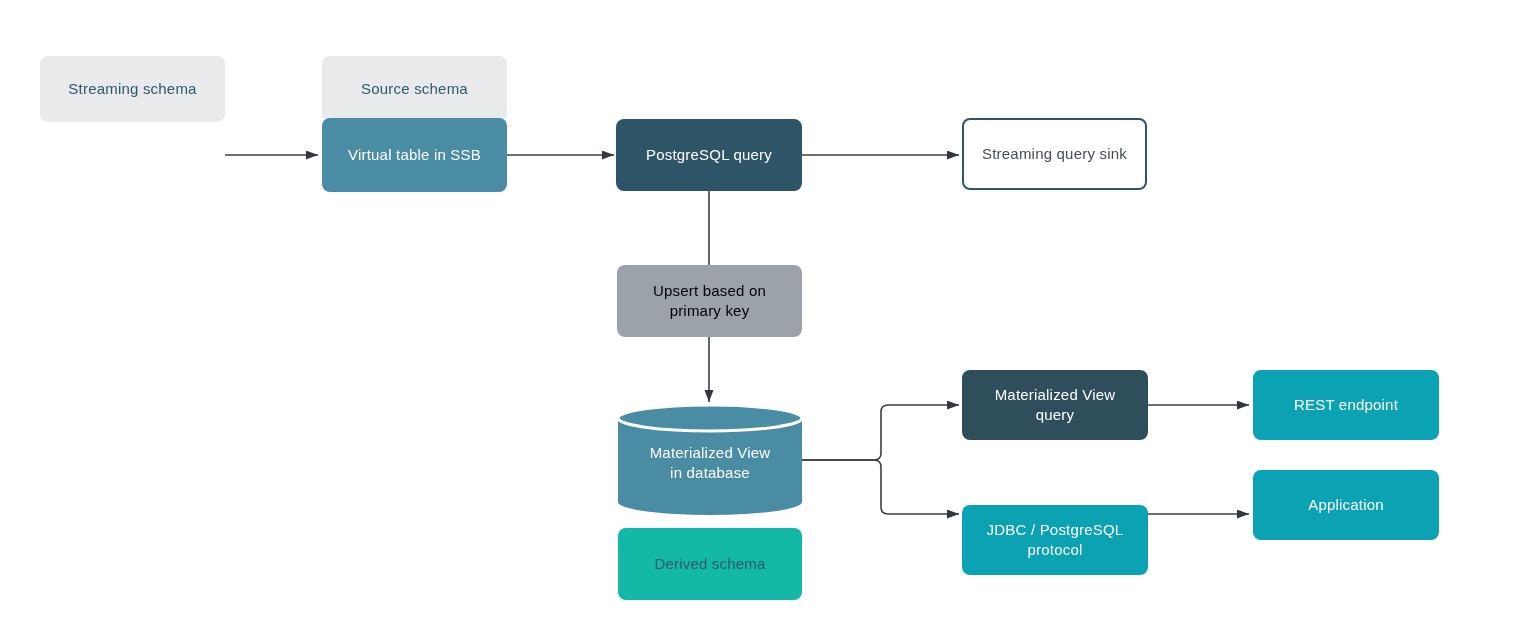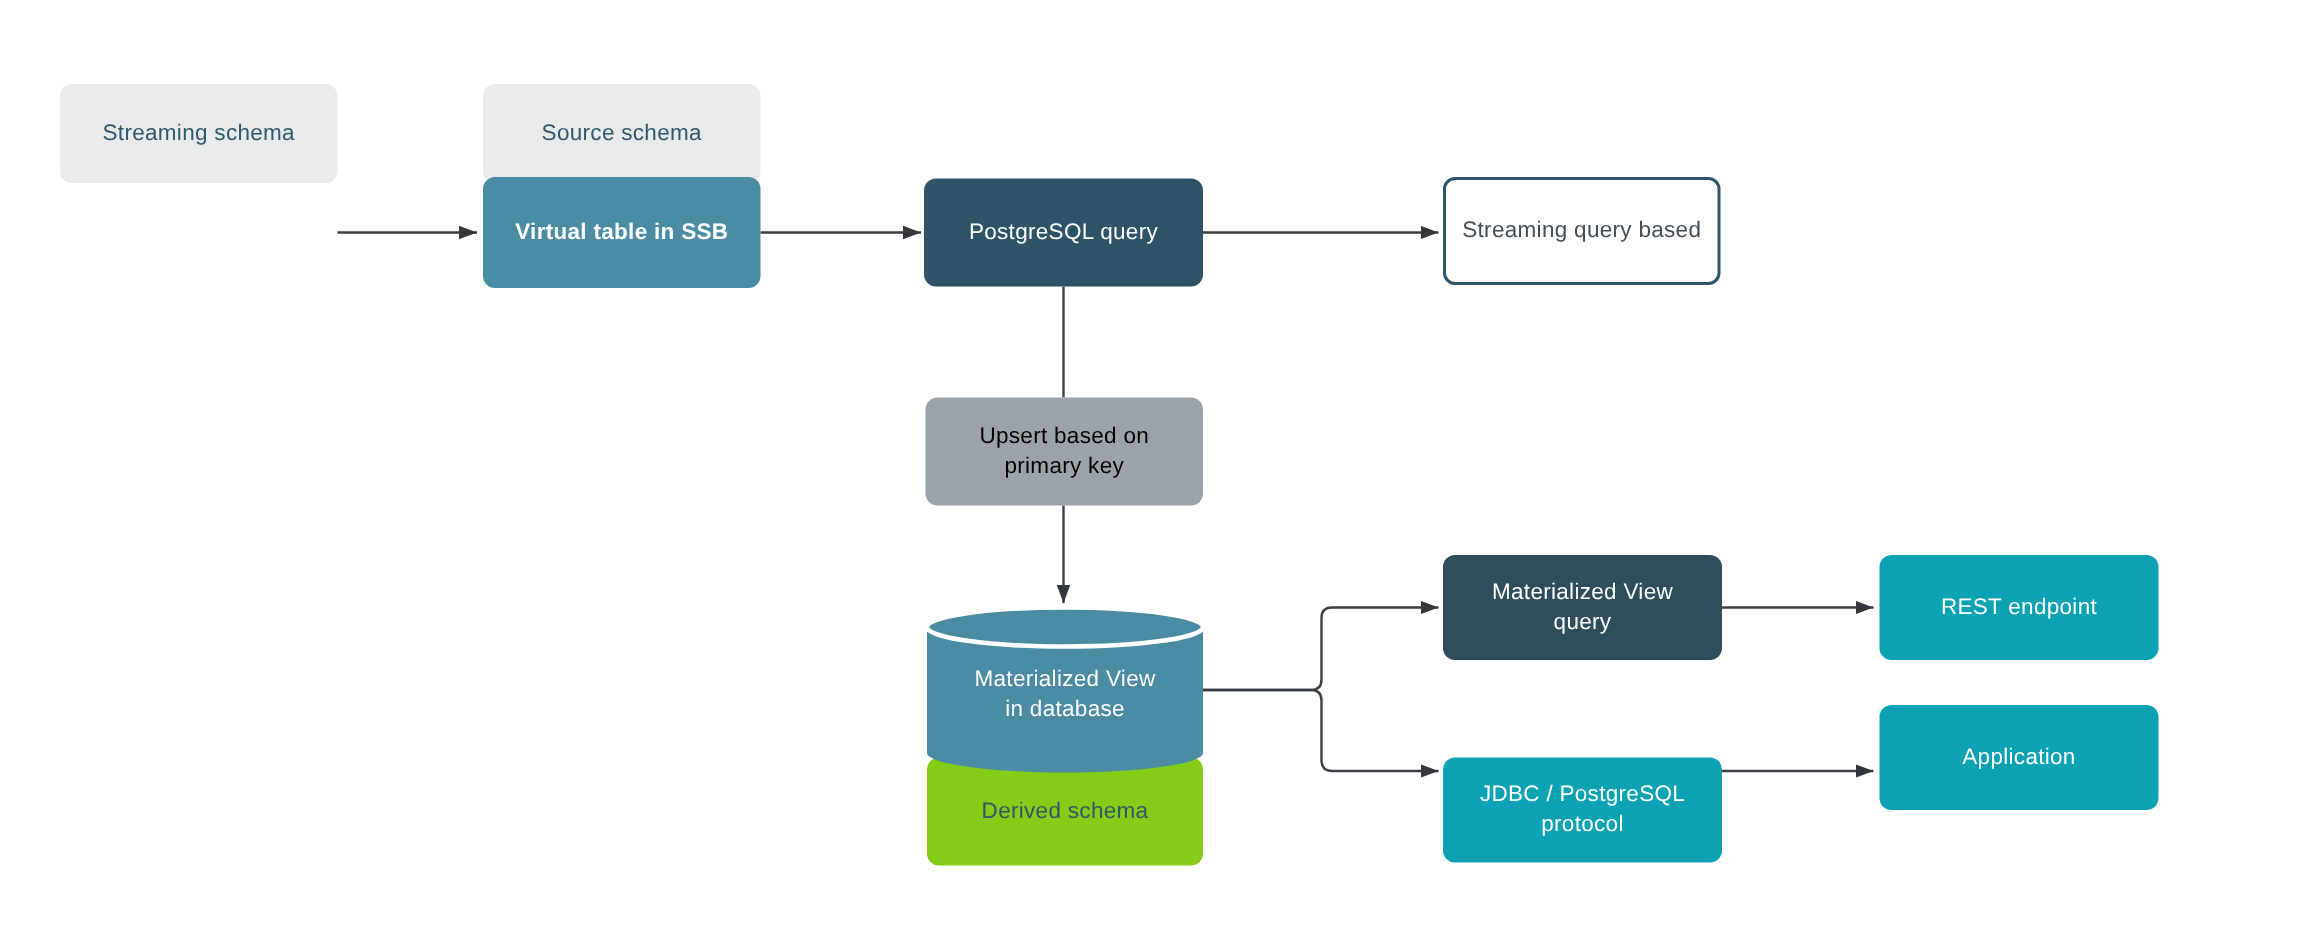--- a/index.html
+++ b/index.html
@@ -63,21 +63,21 @@
 </style>
 </head>
 <body>
 
 <div class="canvas">
 
   <div class="node schema-label" style="left:40px; top:56px; width:185px; height:66px;">Streaming schema</div>
 
   <div class="node schema-label" style="left:322px; top:56px; width:185px; height:66px;">Source schema</div>
 
-  <div class="node schema-label" style="left:618px; top:505px; width:184px; height:72px; background:#84cc16;">Derived schema</div>
+  <div class="node schema-label" style="left:618px; top:528px; width:184px; height:72px; background:#14b8a6;">Derived schema</div>
 
   <svg class="svg-layer" viewBox="0 0 1534 617" xmlns="http://www.w3.org/2000/svg">
     <defs>
       <marker id="arrow" markerUnits="userSpaceOnUse" markerWidth="13" markerHeight="10" refX="12" refY="4.5" orient="auto">
         <path d="M0,0 L12,4.5 L0,9 Z" fill="#33383E"></path>
       </marker>
     </defs>
     <g stroke="#3A4046" stroke-width="1.6" fill="none">
       <path d="M225,155 H318" marker-end="url(#arrow)"></path>
       <path d="M507,155 H614" marker-end="url(#arrow)"></path>
@@ -85,25 +85,25 @@
       <path d="M709,191 V265"></path>
       <path d="M709,337 V402" marker-end="url(#arrow)"></path>
       <path d="M802,460 L874,460 Q881,460 881,453 L881,412 Q881,405 888,405 L959,405" marker-end="url(#arrow)"></path>
       <path d="M802,460 L874,460 Q881,460 881,467 L881,507 Q881,514 888,514 L959,514" marker-end="url(#arrow)"></path>
       <path d="M1148,405 H1249" marker-end="url(#arrow)"></path>
       <path d="M1148,514 H1249" marker-end="url(#arrow)"></path>
     </g>
   </svg>
 
 
-  <div class="node teal-box" style="left:322px; top:118px; width:185px; height:74px;font-weight:bold;">Virtual table in SSB</div>
+  <div class="node teal-box" style="left:322px; top:118px; width:185px; height:74px;">Virtual table in SSB</div>
 
   <div class="node dark-box" style="left:616px; top:119px; width:186px; height:72px;">PostgreSQL query</div>
 
-  <div class="node outline-box" style="left:962px; top:118px; width:185px; height:72px;">Streaming query based</div>
+  <div class="node outline-box" style="left:962px; top:118px; width:185px; height:72px;">Streaming query sink</div>
 
   <div class="node gray-box" style="left:617px; top:265px; width:185px; height:72px;">Upsert based on
 primary key</div>
 
   <svg class="cylinder-svg" viewBox="0 0 184 112" xmlns="http://www.w3.org/2000/svg">
     <path d="M0,14 L0,98 A92,13 0 0 0 184,98 L184,14 Z" fill="#4A8CA4"></path>
     <ellipse cx="92" cy="14" rx="92" ry="13" fill="#4A8CA4" stroke="#ffffff" stroke-width="3"></ellipse>
   </svg>
   <div class="node cylinder-text">Materialized View
 in database</div>

